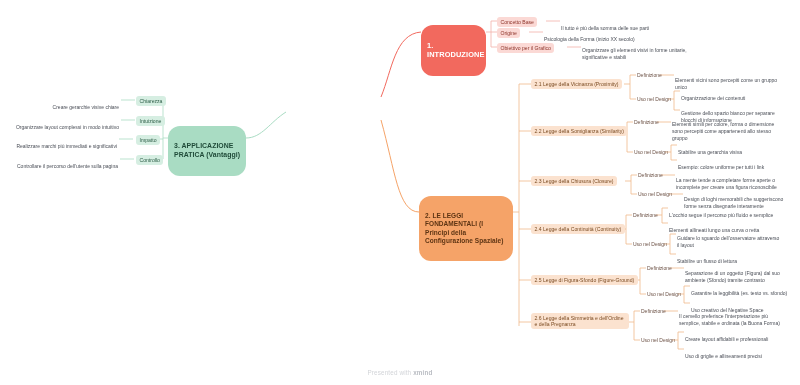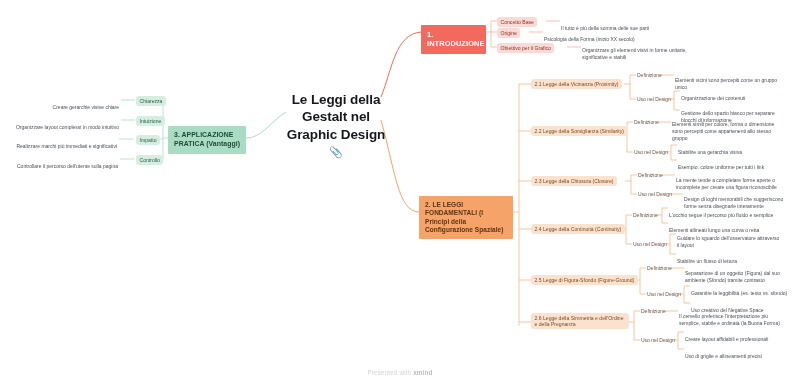--- a/index.html
+++ b/index.html
@@ -22,24 +22,24 @@
     font-weight:bold;
     font-size:13.5px;
     line-height:1.28;
     color:#16181d;
     letter-spacing:-0.1px;
   }
   .central .clip { font-weight:normal; font-size:11px; color:#3b3f46; }
 
   
   .branch-box {
-    border-radius:1px;
+    border-radius:12px;
     font-weight:bold;
     line-height:1.28;
-    padding:5px 6px;
+    padding:16px 6px;
   }
   .branch-red { background:#f2695e; color:#ffffff; font-size:7.4px; letter-spacing:0.1px; }
   .branch-orange { background:#f5a368; color:#5d3413; font-size:6.5px; letter-spacing:0.05px; }
   .branch-green { background:#a9dcc3; color:#1f4a38; font-size:6.9px; letter-spacing:0.05px; }
 
   
   .pill {
     border-radius:3px;
     padding:1.5px 3.5px;
     font-size:5.1px;
@@ -175,26 +175,20 @@
       <path d="M634 311 L 640 311" stroke="#f0b98a"></path>
       <path d="M634 340 L 640 340" stroke="#f0b98a"></path>
       <path d="M664 311 L 678 311" stroke="#f0b98a"></path>
       <path d="M672 340 L 678 340" stroke="#f0b98a"></path>
       <path d="M678 332 L 678 349" stroke="#f0b98a"></path>
       <path d="M678 332 L 684 332" stroke="#f0b98a"></path>
       <path d="M678 349 L 684 349" stroke="#f0b98a"></path>
     </g>
   </svg>
 
-  <div class="node central" style="left:286px; top:91px; width:100px;">
-    <span>Le Leggi della
-Gestalt nel Graphic
-Design</span>
-    <span class="clip">📎</span>
-  </div>
 
   <div class="node branch-box branch-red" style="left:421px; top:25px; width:65px;">
     <span>1. INTRODUZIONE</span>
   </div>
 
   <div class="node pill pill-red" style="left:497px; top:17px;">
     <span>Concetto Base</span>
   </div>
   <div class="node leaf" style="left:561px; top:18px; width:235px;">
     <span>Il tutto è più della somma delle sue parti</span>

